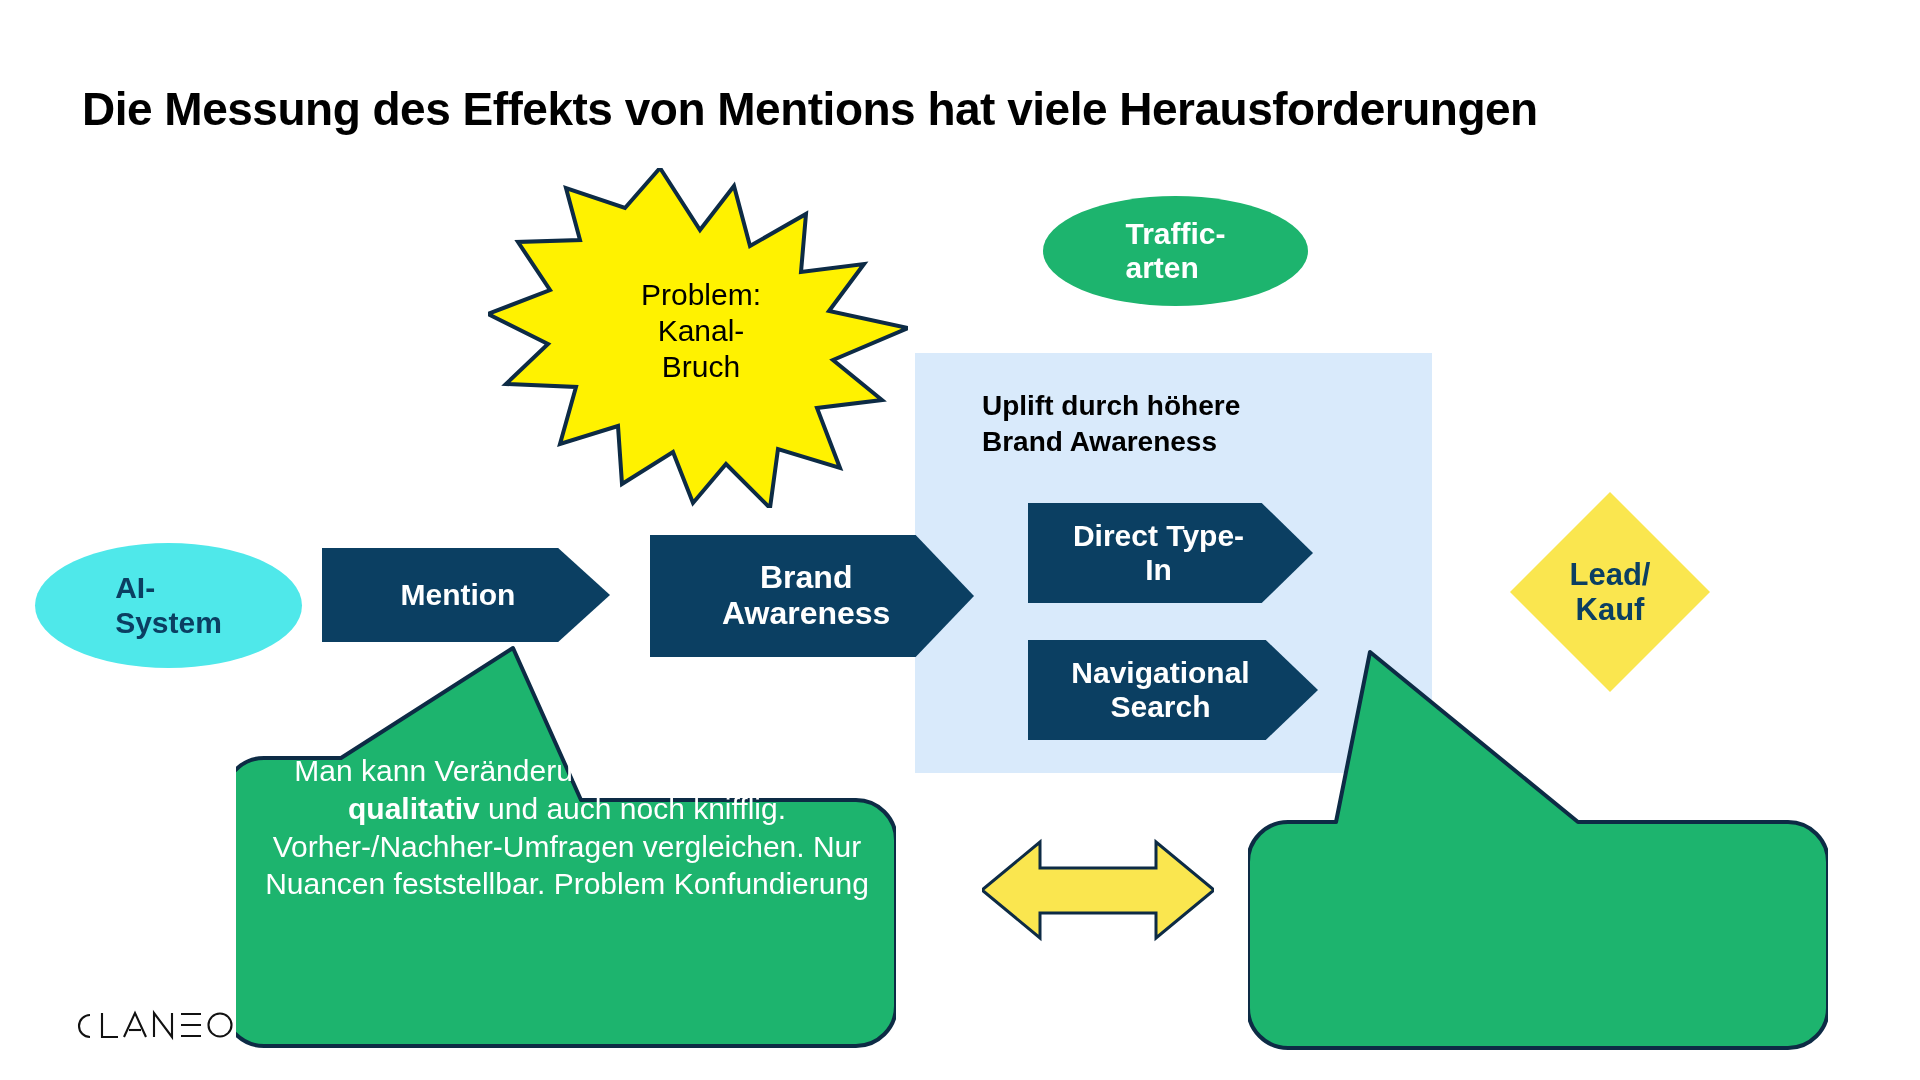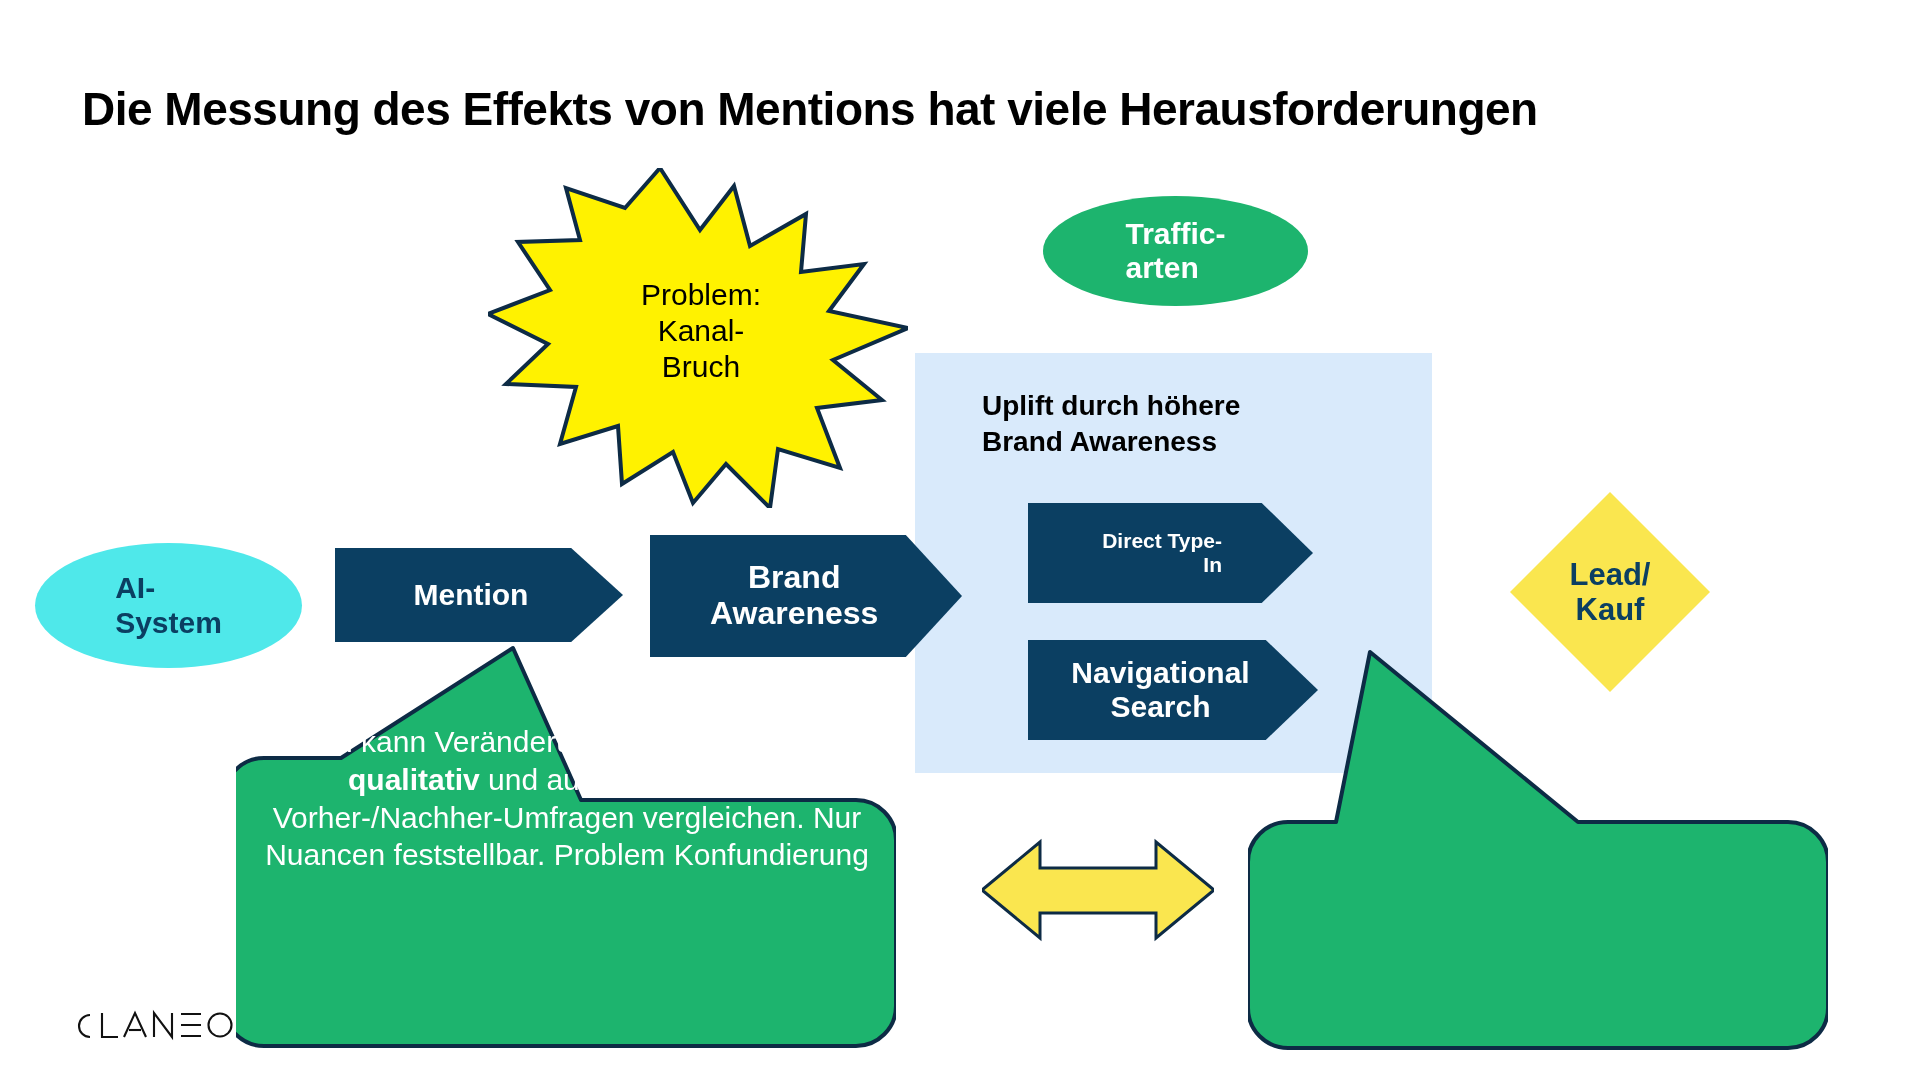--- a/index.html
+++ b/index.html
@@ -62,28 +62,28 @@
     justify-content: center;
   }
   .chevron .lbl {
     color: #ffffff;
     font-weight: bold;
     text-align: center;
     line-height: 1.12;
     transform: translateX(-7%);
   }
 
-  #mention-arrow  { left: 335px; top: 548px; width: 288px; height: 94px; }
+  #mention-arrow  { left: 322px; top: 548px; width: 288px; height: 94px; }
   #mention-arrow .lbl { font-size: 30px; }
 
-  #brand-awareness-arrow { left: 650px; top: 535px; width: 312px; height: 122px; }
+  #brand-awareness-arrow { left: 650px; top: 535px; width: 312px; height: 122px; padding-left: 12px; }
   #brand-awareness-arrow .lbl { font-size: 32px; }
 
   #direct-type-in-arrow { left: 1028px; top: 503px; width: 285px; height: 100px; }
-  #direct-type-in-arrow .lbl { font-size: 21px; text-align: right; }
+  #direct-type-in-arrow .lbl { font-size: 30px; }
 
   #navigational-search-arrow { left: 1028px; top: 640px; width: 290px; height: 100px; }
   #navigational-search-arrow .lbl { font-size: 30px; }
 
   
   .ellipse {
     position: absolute;
     border-radius: 50%;
     display: flex;
     align-items: center;
@@ -167,21 +167,21 @@
     position: absolute;
     color: #ffffff;
     text-align: center;
     line-height: 1.26;
   }
   .bubble-text b { font-weight: bold; }
 
   #bubble-left-wrap { left: 236px; top: 628px; width: 660px; height: 420px; }
   #bubble-left-text {
     left: 262px;
-    top: 723px;
+    top: 752px;
     width: 610px;
     font-size: 30px;
   }
 
   #bubble-right-wrap { left: 1248px; top: 630px; width: 580px; height: 420px; }
   #bubble-right-text {
     left: 1276px;
     top: 790px;
     width: 525px;
     font-size: 30px;

